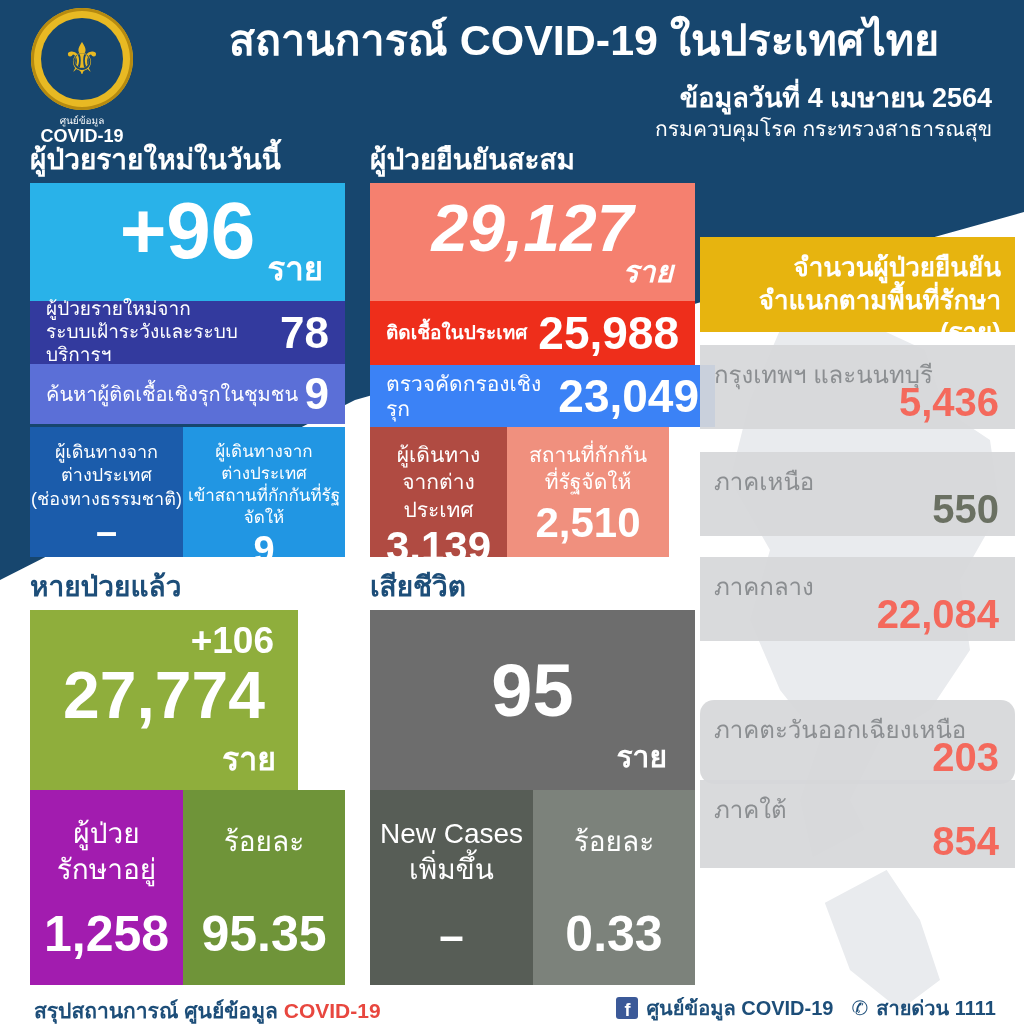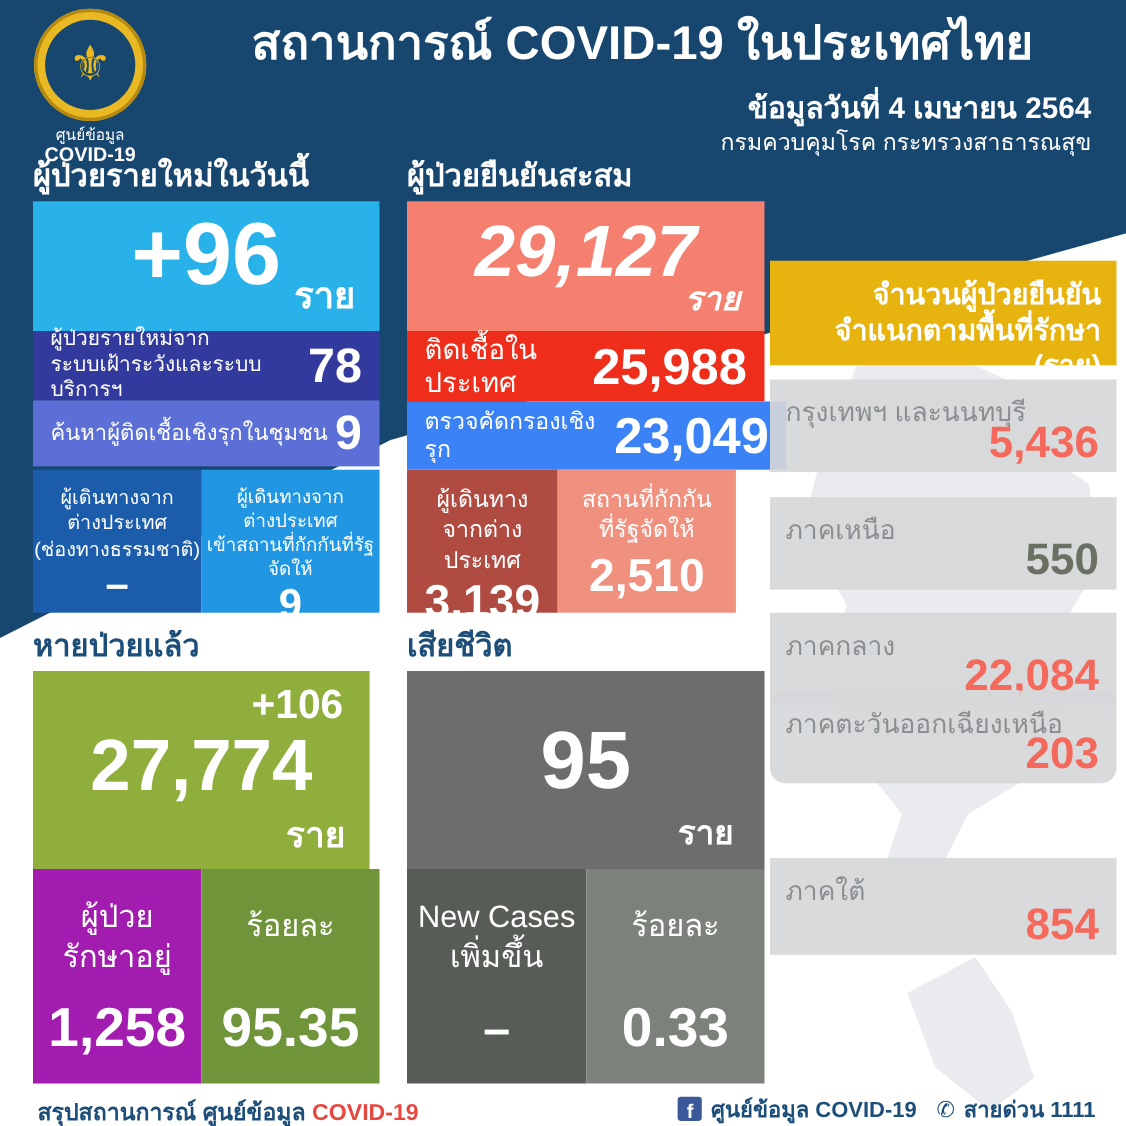--- a/index.html
+++ b/index.html
@@ -12,21 +12,21 @@
 
   
   .watermark{position:absolute;left:690px;top:320px;z-index:2;opacity:1;}
 
   
   .logo-wrap{position:absolute;left:26px;top:8px;width:112px;z-index:5;text-align:center;}
   .logo-circle{width:102px;height:102px;border-radius:50%;background:#e8b923;margin:0 auto;
     display:flex;align-items:center;justify-content:center;box-shadow:inset 0 0 0 3px #b68a10;}
   .logo-inner{width:82px;height:82px;border-radius:50%;background:#17466e;display:flex;
     align-items:center;justify-content:center;color:#e8b923;font-size:44px;line-height:1;}
-  .logo-small{color:#ffffff;font-size:14px;margin-top:5px;line-height:1.1;}
+  .logo-small{color:#ffffff;font-size:10px;margin-top:5px;line-height:1.1;}
   .logo-bold{color:#ffffff;font-size:18px;font-weight:bold;line-height:1.15;}
   .hdr-title{position:absolute;left:160px;right:16px;top:16px;z-index:5;color:#ffffff;
     font-size:43px;font-weight:bold;text-align:center;line-height:1.15;}
   .hdr-date{position:absolute;right:32px;top:76px;z-index:5;color:#ffffff;font-size:27px;
     font-weight:bold;text-align:right;}
   .hdr-agency{position:absolute;right:32px;top:112px;z-index:5;color:#ffffff;font-size:21px;
     text-align:right;}
 
   
   .sec-title{position:absolute;z-index:5;font-size:28px;font-weight:bold;line-height:1.1;}
@@ -126,21 +126,21 @@
   </div>
 
   <div class="sec-title on-navy" style="left:370px;top:145px;">ผู้ป่วยยืนยันสะสม</div>
 
   <div class="big" style="left:370px;top:183px;width:325px;height:118px;background:#f5806f;font-style:italic;">
     <div class="total" style="top:12px;font-size:66px;">29,127</div>
     <div class="unit" style="font-size:30px;">ราย</div>
   </div>
 
   <div class="blk row" style="left:370px;top:301px;width:325px;height:64px;background:#ee2e1b;">
-    <div class="lbl" style="font-size:25px;">ติดเชื้อในประเทศ</div>
+    <div class="lbl" style="font-size:19px;font-weight:bold;">ติดเชื้อในประเทศ</div>
     <div class="val" style="font-size:46px;">25,988</div>
   </div>
   <div class="blk row" style="left:370px;top:365px;width:345px;height:62px;background:#3b82f6;">
     <div class="lbl" style="font-size:21px;">ตรวจคัดกรองเชิงรุก</div>
     <div class="val" style="font-size:46px;">23,049</div>
   </div>
   <div class="blk cells" style="left:370px;top:427px;width:325px;height:130px;">
     <div class="cell" style="width:137px;background:#b04b42;">
       <div class="lbl" style="font-size:21px;">ผู้เดินทาง
 จากต่างประเทศ</div>
@@ -148,21 +148,21 @@
     </div>
     <div class="cell" style="width:162px;background:#f0907e;">
       <div class="lbl" style="font-size:21px;">สถานที่กักกัน
 ที่รัฐจัดให้</div>
       <div class="val" style="font-size:42px;">2,510</div>
     </div>
   </div>
 
   <div class="sec-title on-white" style="left:30px;top:572px;">หายป่วยแล้ว</div>
 
-  <div class="big" style="left:30px;top:610px;width:306px;height:180px;background:#8fae3c;">
+  <div class="big" style="left:30px;top:610px;width:268px;height:180px;background:#8fae3c;">
     <div class="delta" style="font-size:37px;">+106</div>
     <div class="total" style="top:52px;font-size:66px;">27,774</div>
     <div class="unit" style="font-size:32px;">ราย</div>
   </div>
   <div class="blk cells" style="left:30px;top:790px;width:315px;height:195px;">
     <div class="cell" style="width:153px;background:#a21caf;padding-top:26px;">
       <div class="lbl" style="font-size:28px;">ผู้ป่วย
 รักษาอยู่</div>
       <div class="val" style="font-size:50px;margin-bottom:22px;">1,258</div>
     </div>
@@ -198,21 +198,21 @@
     <div class="val val-red">5,436</div>
   </div>
   <div class="card" style="top:452px;">
     <div class="lbl">ภาคเหนือ</div>
     <div class="val val-muted">550</div>
   </div>
   <div class="card" style="top:557px;">
     <div class="lbl">ภาคกลาง</div>
     <div class="val val-red">22,084</div>
   </div>
-  <div class="card" style="top:628px;border-radius:14px;">
+  <div class="card" style="top:700px;border-radius:14px;">
     <div class="lbl">ภาคตะวันออกเฉียงเหนือ</div>
     <div class="val val-red">203</div>
   </div>
   <div class="card" style="top:780px;height:88px;">
     <div class="lbl">ภาคใต้</div>
     <div class="val val-red">854</div>
   </div>
 
   <div class="foot-left"><span>สรุปสถานการณ์ ศูนย์ข้อมูล </span><span class="red">COVID-19</span></div>
 

